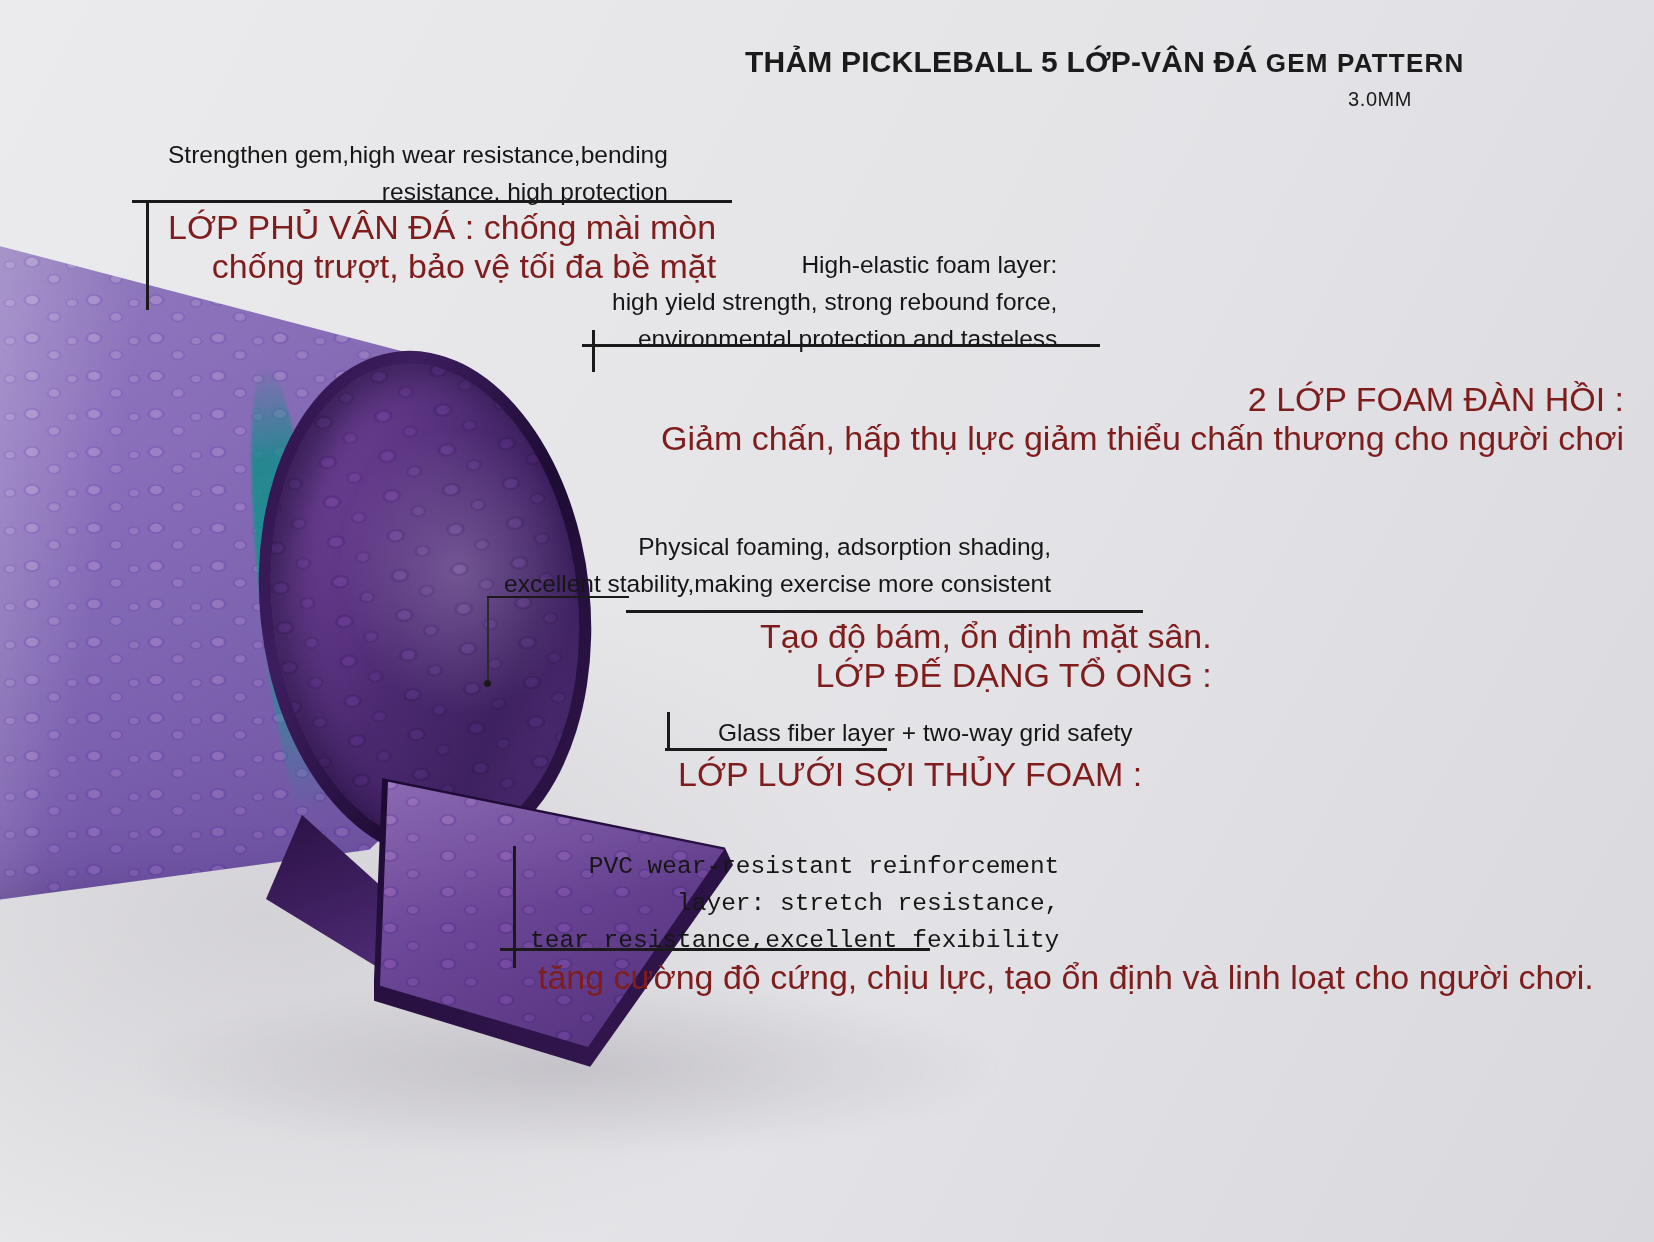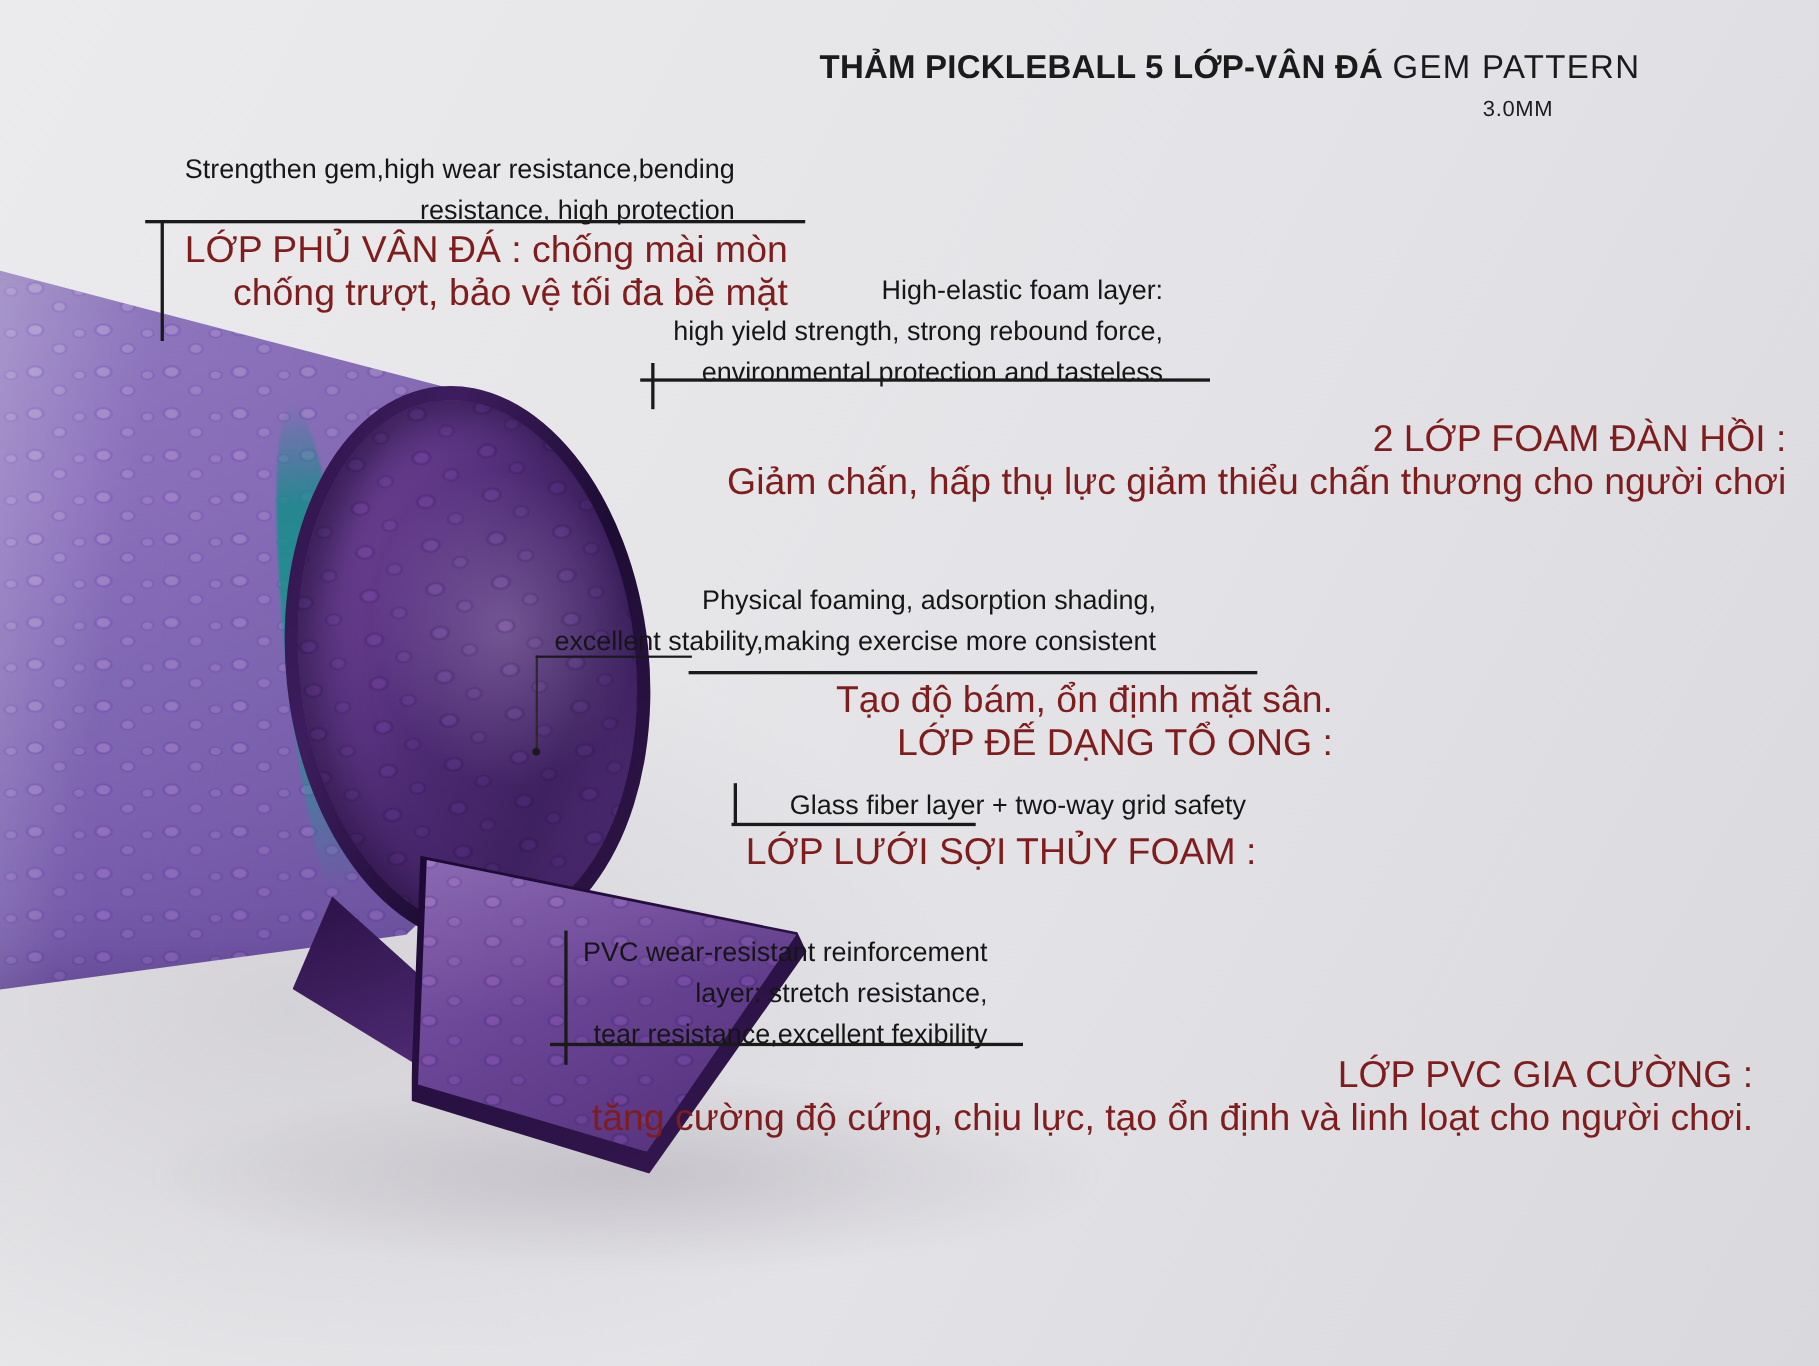--- a/index.html
+++ b/index.html
@@ -112,21 +112,21 @@
     clip-path:polygon(14% 0%, 72% 56%, 66% 72%, 2% 30%);
     filter:blur(.4px);
   }
 
   
   .title{
     position:absolute;left:745px;top:45px;
     font-weight:bold;font-size:30px;color:#1b1b1b;letter-spacing:.2px;
     white-space:nowrap;
   }
-  .title .pattern{font-weight:normal;font-size:30px;letter-spacing:1.2px;}
+  .title .pattern{font-weight:bold;font-size:26px;letter-spacing:1.2px;}
   .subtitle{
     position:absolute;left:1348px;top:88px;
     font-size:20px;color:#1b1b1b;letter-spacing:.6px;white-space:nowrap;
   }
 
   .note{position:absolute;white-space:nowrap;text-align:right;}
   .en{color:#161616;font-size:24.5px;line-height:37px;}
   .vi{color:#7f1d1d;font-size:34px;line-height:39px;}
 
   .rule{position:absolute;background:#1a1a1a;height:3px;}
@@ -135,21 +135,21 @@
   .dot{position:absolute;width:7px;height:7px;border-radius:50%;background:#1a1a1a;}
 
   .b1{left:168px;top:136px;}
   .b1v{left:168px;top:208px;}
   .b2{left:612px;top:246px;}
   .b2v{left:645px;top:380px;}
   .b3{left:504px;top:528px;}
   .b3v{left:750px;top:617px;}
   .b4{left:682px;top:714px;margin-left:36px;}
   .b4v{left:678px;top:755px;}
-  .b5{left:530px;top:848px;}
+  .b5{left:530px;top:848px;font-family:Liberation Mono, monospace;}
   .b5v{left:530px;top:958px;}
 </style>
 </head>
 <body>
 
 <div id="stage">
 
   <div class="photo-bg"></div>
   <div class="floor-shadow"></div>
 
@@ -219,17 +219,16 @@
   </div>
 
   <div class="note b5">
     <div class="en">PVC wear-resistant reinforcement</div>
     <div class="en">layer: stretch resistance,</div>
     <div class="en">tear resistance,excellent fexibility</div>
   </div>
   <div class="rule" style="left:500px;top:948px;width:430px;"></div>
   <div class="tick" style="left:513px;top:846px;height:122px;"></div>
   <div class="note b5v">
-    <div class="vi">LỚP PVC GIA CƯỜNG :</div>
     <div class="vi" style="padding-left:8px;">tăng cường độ cứng, chịu lực, tạo ổn định và linh loạt cho người chơi.</div>
   </div>
 
 </div>
 
 </body></html>

